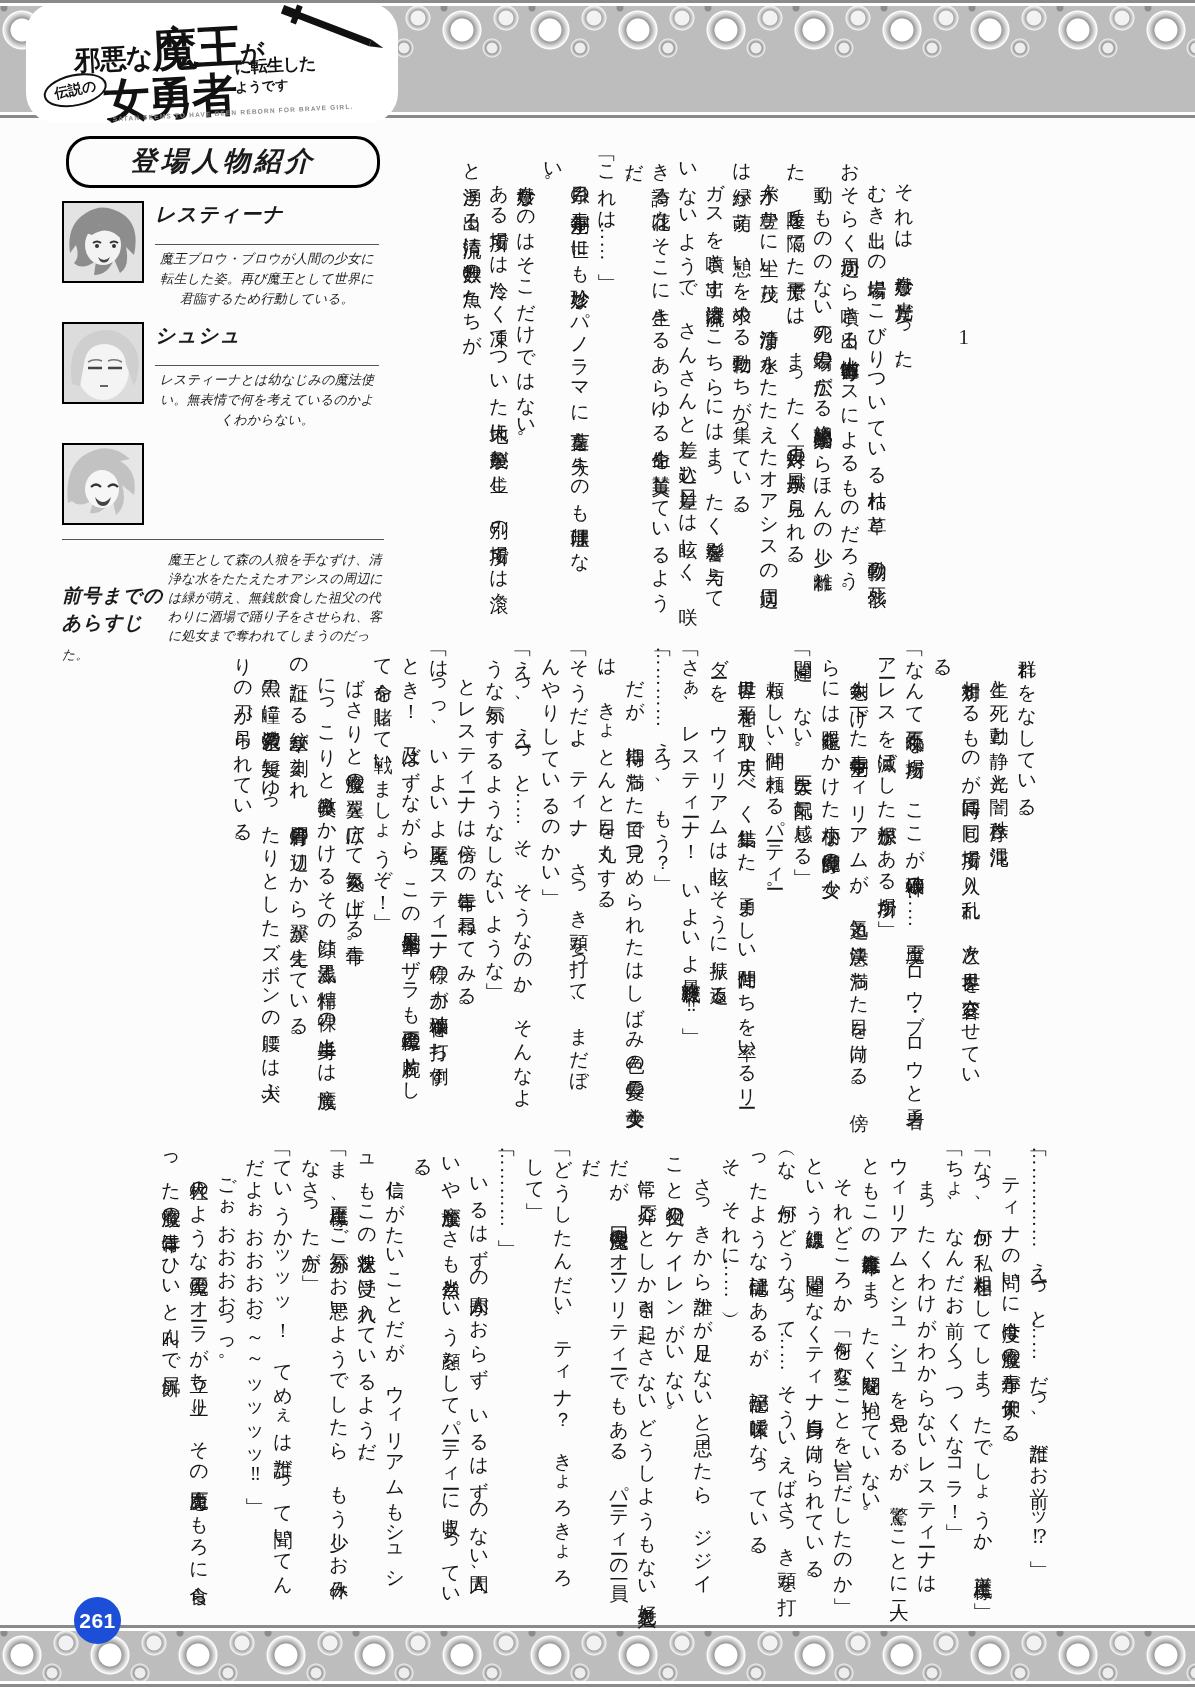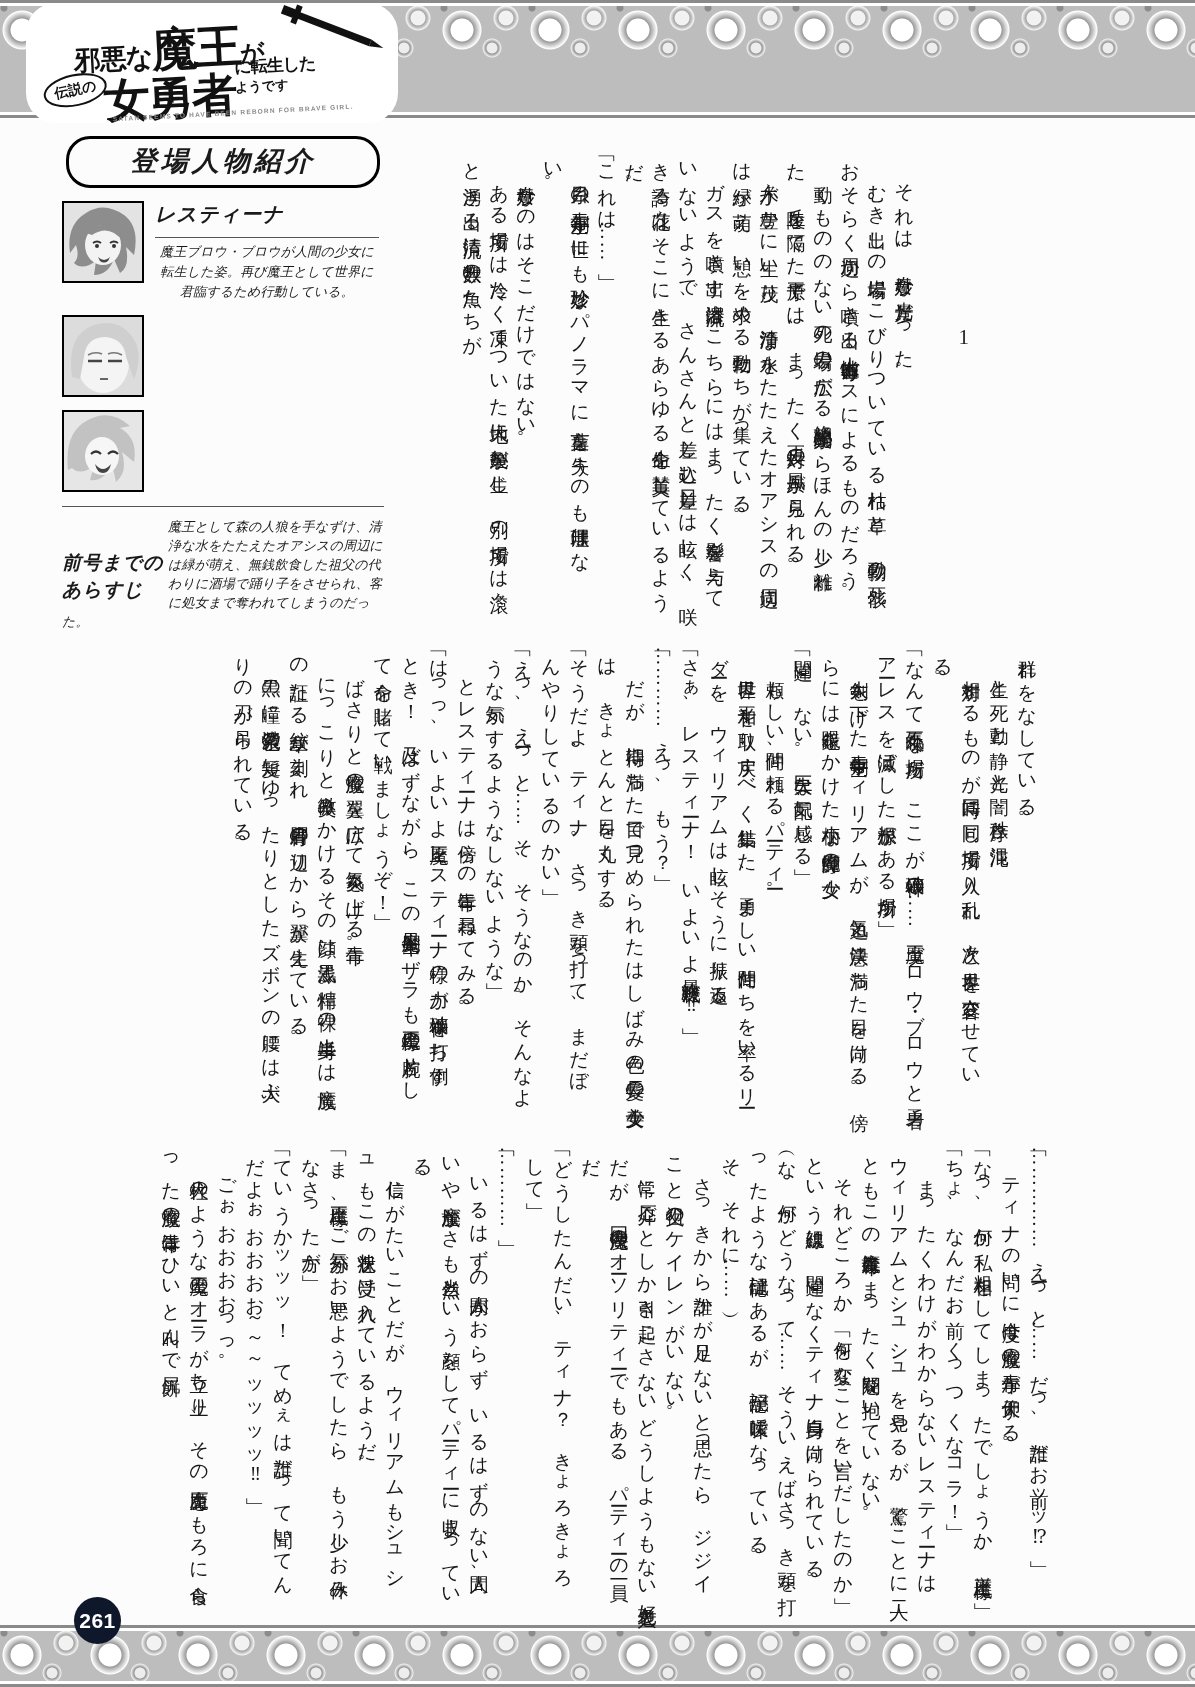--- a/index.html
+++ b/index.html
@@ -51,21 +51,21 @@
     font-family:"Liberation Sans","DejaVu Sans",sans-serif;font-style:italic;}
   .charbox-title{
     border:3px solid #000;border-radius:24px;text-align:center;
     font-size:27px;font-weight:bold;letter-spacing:4px;padding:4px 0 6px 0;margin:0 4px;
   }
   .char-entry{display:flex;margin-top:13px;}
   .char-portrait{width:78px;height:78px;border:2px solid #000;background:#e9e9e9;flex:none;}
   .char-portrait svg{display:block;}
   .char-textcol{margin-left:11px;width:224px;}
   .char-name{font-size:20px;font-weight:bold;letter-spacing:1px;border-bottom:1.5px solid #555;
-    padding-bottom:9px;margin-bottom:4px;}
+    padding-bottom:16px;margin-bottom:4px;}
   .char-desc{font-size:13px;line-height:20px;letter-spacing:0.2px;text-align:center;}
   .synopsis{border-top:1.5px solid #555;margin-top:14px;padding-top:10px;font-size:13px;line-height:19px;}
   .syn-head{float:left;width:106px;font-size:19px;font-weight:bold;line-height:27px;letter-spacing:1px;margin-top:32px;}
   .syn-text{letter-spacing:0.2px;}
 
   
   .vtext{
     position:absolute;writing-mode:vertical-rl;-webkit-writing-mode:vertical-rl;
     height:455px;font-size:19px;letter-spacing:1.5px;color:#171717;
   }
@@ -73,21 +73,21 @@
   .band1{top:150px;right:277px;line-height:27px;}
   .band2{top:645px;right:154px;line-height:28px;}
   .band3{top:1145px;right:142px;line-height:28px;}
   .chapter-num{
     position:absolute;top:325px;right:226px;font-size:21px;color:#222;
   }
 
   
   .page-circle{
     position:absolute;left:74px;top:1597px;width:47px;height:47px;border-radius:50%;
-    background:#0f172a;color:#ffffff;display:flex;align-items:center;justify-content:center;
+    background:#1d4ed8;color:#ffffff;display:flex;align-items:center;justify-content:center;
     font-family:"Liberation Sans","DejaVu Sans",sans-serif;font-size:21px;font-weight:bold;letter-spacing:0.5px;
   }
 </style>
 </head>
 <body>
 
 <div class="ornate orn-top"></div>
 <div class="ornate orn-bottom"></div>
 
 <div class="logo-panel">
@@ -140,20 +140,24 @@
         <rect width="78" height="78" fill="#dcdcdc"></rect>
         <ellipse cx="39" cy="46" rx="26" ry="30" fill="#f4f4f4"></ellipse>
         <path d="M8,60 Q2,18 30,8 Q58,0 72,26 Q78,42 70,62 L62,40 Q60,22 42,20 Q22,20 20,40 L16,62 Z" fill="#cfcfcf"></path>
         <path d="M24,44 h14" stroke="#444" stroke-width="2.5"></path>
         <path d="M44,44 h14" stroke="#444" stroke-width="2.5"></path>
         <path d="M24,38 q7,-4 14,-1" stroke="#777" stroke-width="1.5" fill="none"></path>
         <path d="M44,37 q7,-3 14,1" stroke="#777" stroke-width="1.5" fill="none"></path>
         <path d="M36,62 h8" stroke="#555" stroke-width="1.8"></path>
       </svg>
     </span>
+    <div class="char-textcol">
+      <div class="char-name">シュシュ</div>
+      <div class="char-desc">レスティーナとは幼なじみの魔法使い。無表情で何を考えているのかよくわからない。</div>
+    </div>
   </div>
 
   <div class="char-entry">
     <span class="char-portrait">
       <svg width="78" height="78" viewBox="0 0 78 78">
         <rect width="78" height="78" fill="#e6e6e6"></rect>
         <path d="M4,58 Q0,20 24,8 Q46,-4 66,14 L56,16 Q74,26 70,50 L58,40 Q64,60 52,70 L48,52 Q40,70 26,68 L30,54 Q16,64 8,56 Z" fill="#c2c2c2"></path>
         <ellipse cx="38" cy="44" rx="17" ry="19" fill="#f6f6f6"></ellipse>
         <path d="M27,42 q5,-5 10,0" stroke="#333" stroke-width="2.2" fill="none"></path>
         <path d="M44,42 q5,-5 10,0" stroke="#333" stroke-width="2.2" fill="none"></path>

